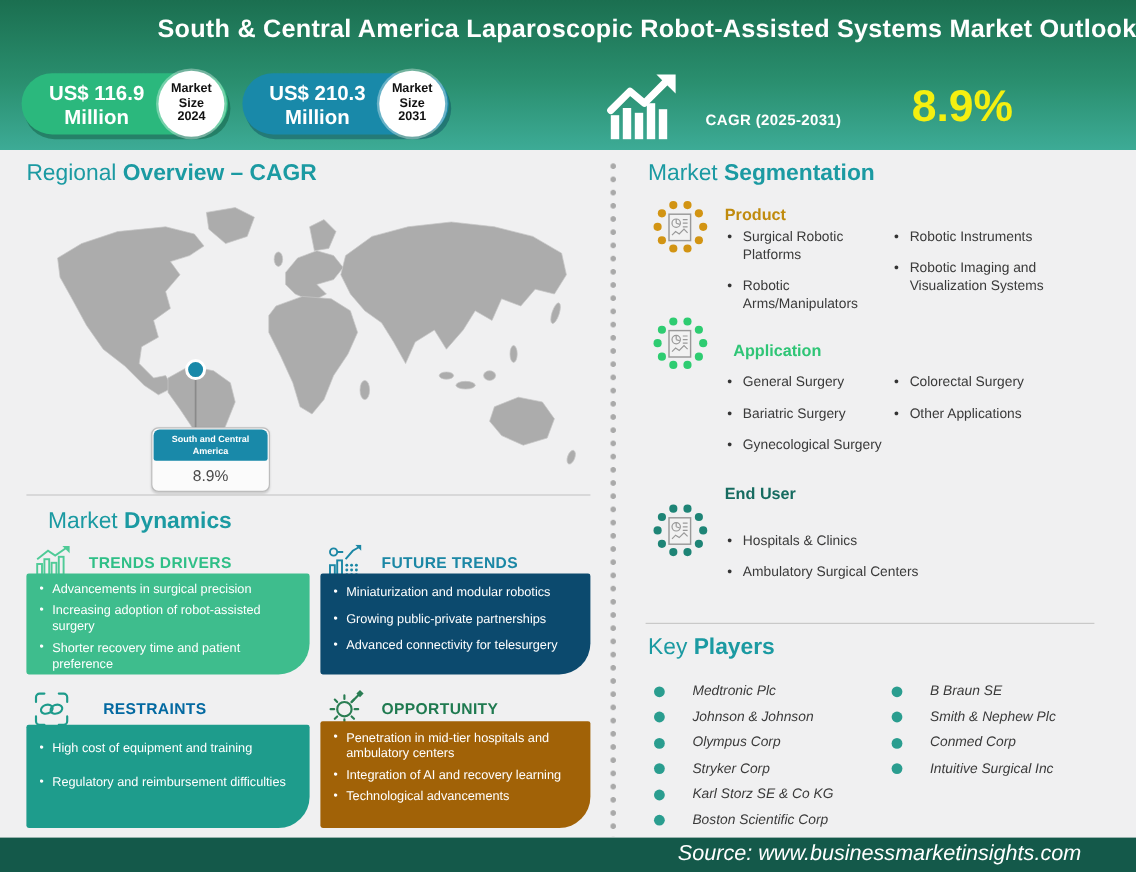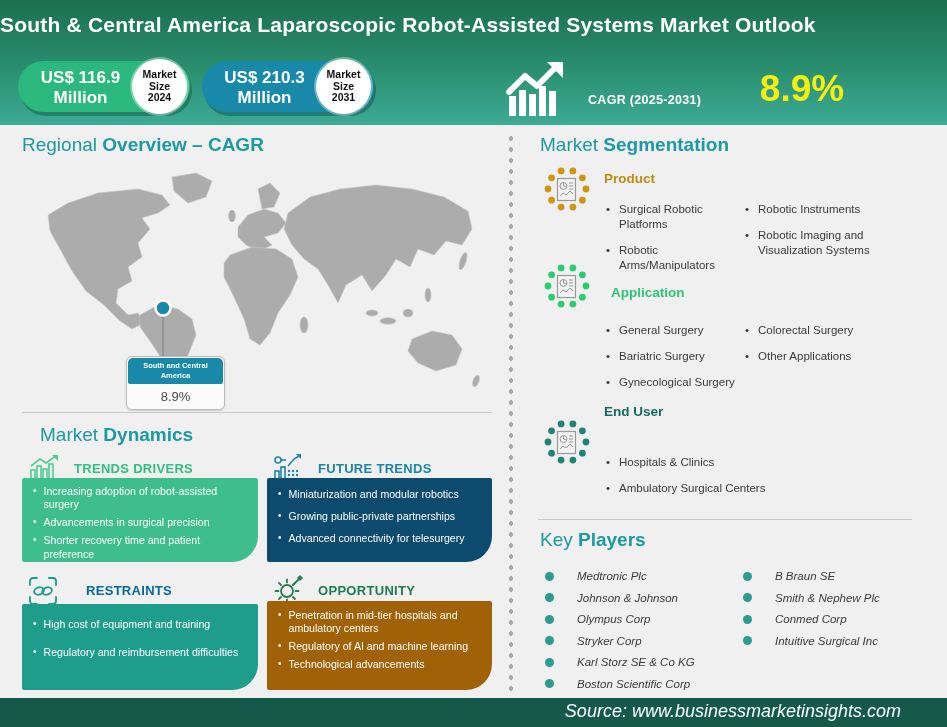--- a/index.html
+++ b/index.html
@@ -5,21 +5,21 @@
   html,body{margin:0;padding:0;background:#dddddd;}
   #stage{
     position:relative;width:947px;height:727px;overflow:hidden;
     font-family:"Liberation Sans",sans-serif;background:#f0f0f1;
   }
   .abs{position:absolute;}
 
   
   #header{left:0;top:0;width:947px;height:125px;
     background:linear-gradient(180deg,#1b6f50 0%,#2a8f6f 55%,#3dab96 100%);}
-  #main-title{left:0;top:13px;width:947px;text-align:left;color:#ffffff;
+  #main-title{left:0;top:13px;width:947px;text-align:right;color:#ffffff;
     font-size:21px;font-weight:600;letter-spacing:.2px;}
   .pill{top:61px;width:172px;height:51px;border-radius:27px;}
   .pill-green{left:18px;background:#2bb87d;box-shadow:2px 4px 0 rgba(14,84,57,.45);}
   .pill-teal{left:202px;background:#1989a9;box-shadow:2px 4px 0 rgba(10,70,90,.45);}
   .pill-text{position:absolute;left:10px;top:7px;width:105px;text-align:center;
     color:#fff;font-size:17px;font-weight:bold;line-height:1.15;}
   .pill-circle{position:absolute;right:3px;top:-2px;width:55px;height:55px;border-radius:50%;
     background:#ffffff;display:flex;flex-direction:column;align-items:center;justify-content:center;
     color:#111;font-size:10.5px;font-weight:bold;line-height:1.12;box-shadow:0 0 0 2px rgba(255,255,255,.35);}
   #cagr-icon{left:505px;top:60px;}
@@ -43,21 +43,21 @@
   
   .dyn-head{font-size:13px;font-weight:bold;letter-spacing:.3px;}
   .dyn-box{border-radius:2px 2px 26px 2px;padding:7px 9px 4px 8px;box-sizing:border-box;}
   .dyn-item{display:flex;color:#ffffff;font-size:10.6px;line-height:1.24;margin-bottom:5px;}
   .dyn-item::before{content:"•";margin:0 7px 0 3px;font-size:10px;flex:0 0 auto;}
   .gap-lg .dyn-item{margin-bottom:9px;}
   .gap-xl .dyn-item{margin-bottom:15px;}
 
   
   .seg-head{font-size:13.5px;font-weight:bold;}
-  .seg-item{display:flex;color:#3a3a3a;font-size:11.5px;line-height:1.3;margin-bottom:11px;margin-top:11px;}
+  .seg-item{display:flex;color:#3a3a3a;font-size:11.5px;line-height:1.3;margin-bottom:11px;}
   .seg-item::before{content:"•";margin-right:9px;color:#333;flex:0 0 auto;}
   .v-dots{width:6px;background-image:radial-gradient(circle,#a9a9a9 2.1px,rgba(169,169,169,0) 2.5px);
     background-size:6px 11px;background-repeat:repeat-y;}
 
   
   .kp-col{display:flex;flex-direction:column;gap:9.5px;}
   .kp-item{display:flex;align-items:center;font-size:11.5px;color:#3a3a3a;font-style:italic;}
   .kp-dot{width:9px;height:9px;border-radius:50%;background:#2a9d8f;margin-right:23px;flex:0 0 auto;}
 
   
@@ -157,24 +157,24 @@
         <rect x="9" y="11" width="4" height="13"></rect>
       <rect x="15" y="14" width="4" height="10"></rect>
         <rect x="21" y="9" width="4" height="15"></rect>
       <polyline points="3,11 12,4 18,8 28,1"></polyline>
     </g>
     <polygon points="24,0 30,0 30,6" fill="#4fcb97"></polygon>
   </svg>
   <div class="abs dyn-head" style="left:74px;top:461px;color:#2fbf87;">TRENDS DRIVERS</div>
   <div class="abs dyn-box" style="left:22px;top:478px;width:236px;height:84px;background:#3ebd8d;">
     <div class="dyn-item">
+        <span>Advancements in surgical precision</span>
+      </div>
+    <div class="dyn-item">
         <span>Increasing adoption of robot-assisted surgery</span>
-      </div>
-    <div class="dyn-item">
-        <span>Advancements in surgical precision</span>
       </div>
     <div class="dyn-item">
         <span>Shorter recovery time and patient preference</span>
       </div>
   </div>
 
   <svg class="abs" style="left:272px;top:454px;" width="34" height="28" viewBox="0 0 34 28">
     <g fill="none" stroke="#1b87a5" stroke-width="1.6">
       <rect x="3" y="17" width="4" height="8"></rect>
         <rect x="9" y="13" width="4" height="12"></rect>
@@ -242,21 +242,21 @@
       <line x1="19" y1="11" x2="26" y2="4"></line>
     </g>
     <polygon points="26,1 29,4 26,7 23,4" fill="#2a7d53"></polygon>
   </svg>
   <div class="abs dyn-head" style="left:318px;top:583px;color:#1f7a50;">OPPORTUNITY</div>
   <div class="abs dyn-box" style="left:267px;top:601px;width:225px;height:89px;background:#a16207;padding-top:8px;">
     <div class="dyn-item">
         <span>Penetration in mid-tier hospitals and ambulatory centers</span>
       </div>
     <div class="dyn-item">
-        <span>Regulatory of AI and machine learning</span>
+        <span>Integration of AI and recovery learning</span>
       </div>
     <div class="dyn-item">
         <span>Technological advancements</span>
       </div>
   </div>
 
   <div class="abs v-dots" style="left:508px;top:133px;height:564px;"></div>
 
   <div class="abs sec-title" style="left:540px;top:134px;">
     <span class="light">Market</span>

